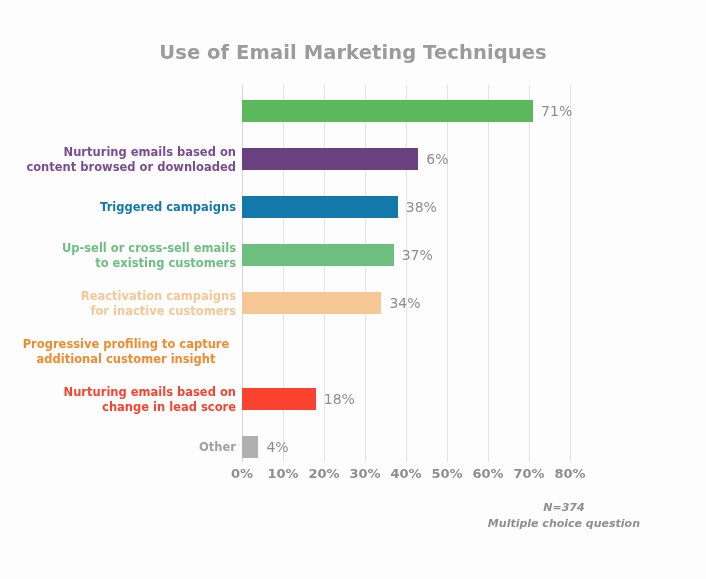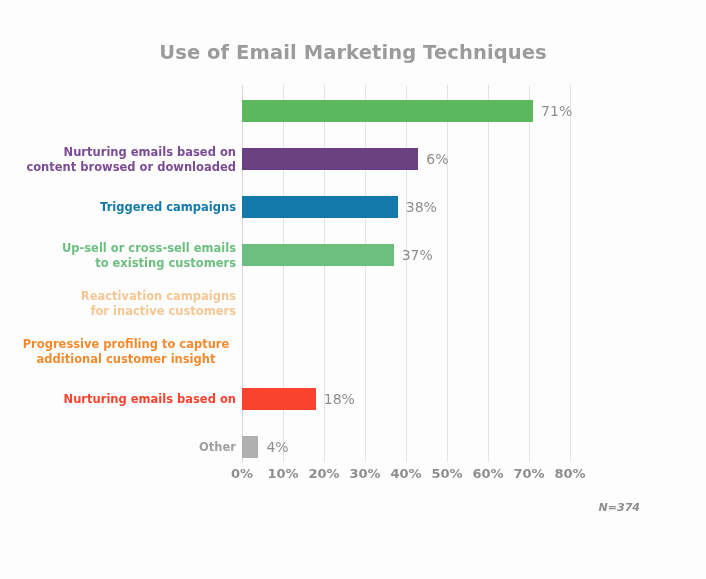--- a/index.html
+++ b/index.html
@@ -183,30 +183,35 @@
         <div class="bar-wrap">
           <div class="bar" style="width: 151.7px; background: rgb(109, 191, 128);"></div>
           <div class="bar-value">37%</div>
         </div>
       </div>
       <div class="row" style="top: 279px;">
         <div class="cat-label" style="color: rgb(245, 199, 149);">
           <div>Reactivation campaigns</div>
           <div>for inactive customers</div>
         </div>
+        <div class="bar-wrap">
+          <div class="bar" style="width: 139.4px; background: rgb(245, 199, 149);"></div>
+          <div class="bar-value">34%</div>
+        </div>
       </div>
       <div class="row" style="top: 327px;">
         <div class="cat-label" style="color: rgb(242, 138, 46); text-align: center;">
           <div>Progressive profiling to capture</div>
           <div>additional customer insight</div>
         </div>
       </div>
       <div class="row" style="top: 375px;">
         <div class="cat-label" style="color: rgb(249, 67, 47);">
           <div>Nurturing emails based on</div>
+          <div>change in lead score</div>
         </div>
         <div class="bar-wrap">
           <div class="bar" style="width: 73.8px; background: rgb(249, 67, 47);"></div>
           <div class="bar-value">18%</div>
         </div>
       </div>
       <div class="row" style="top: 423px;">
         <div class="cat-label" style="color: rgb(160, 160, 160);">
           <div>Other</div>
         </div>
@@ -225,15 +230,16 @@
       <div class="tick-label" style="left: 123px;">30%</div>
       <div class="tick-label" style="left: 164px;">40%</div>
       <div class="tick-label" style="left: 205px;">50%</div>
       <div class="tick-label" style="left: 246px;">60%</div>
       <div class="tick-label" style="left: 287px;">70%</div>
       <div class="tick-label" style="left: 328px;">80%</div>
     </div>
 
   <div id="footnote">
     <div>N=374</div>
+    <div>Multiple choice question</div>
   </div>
 
 </div>
 
 </body></html>

